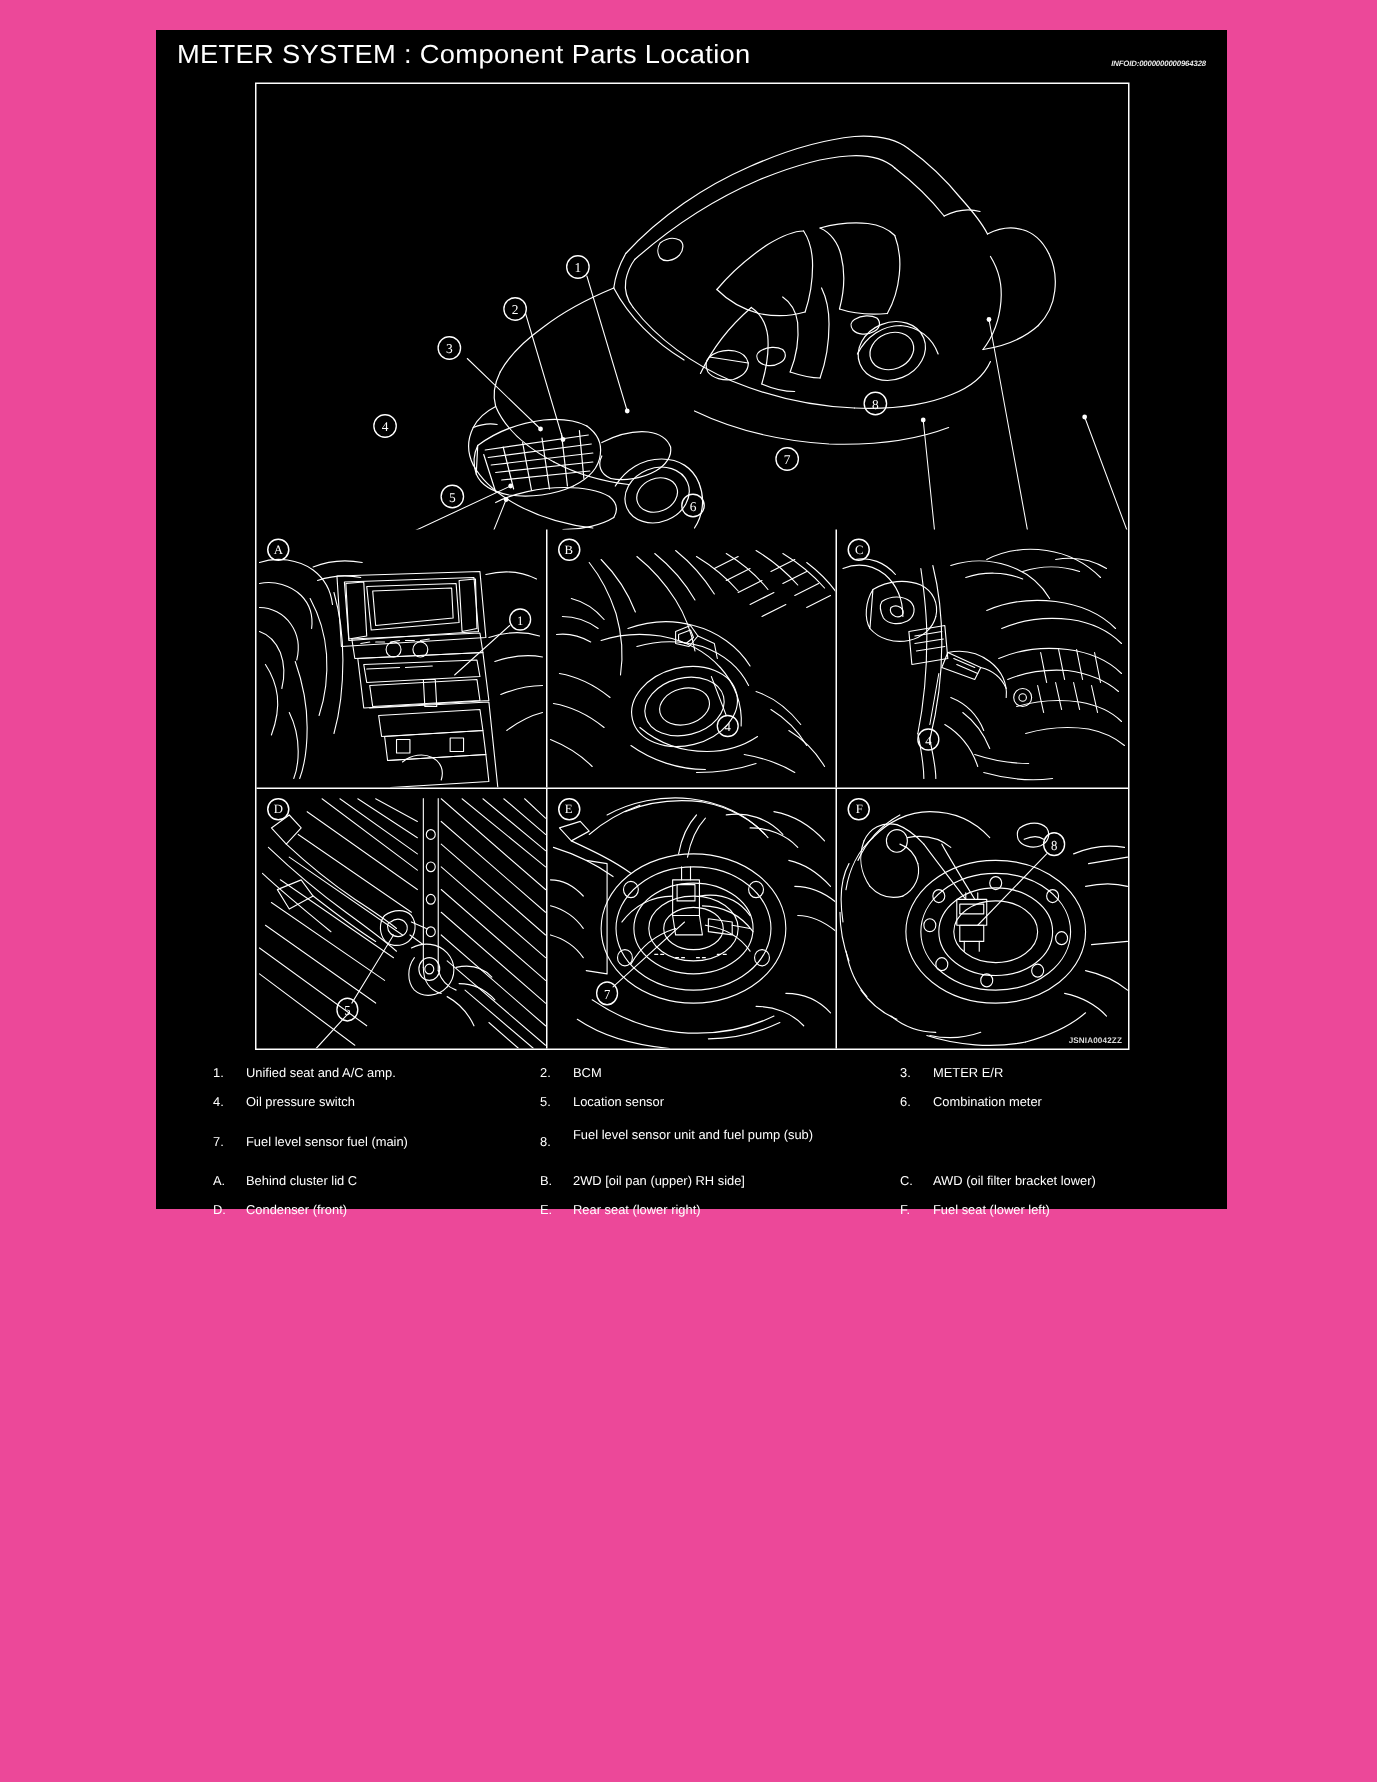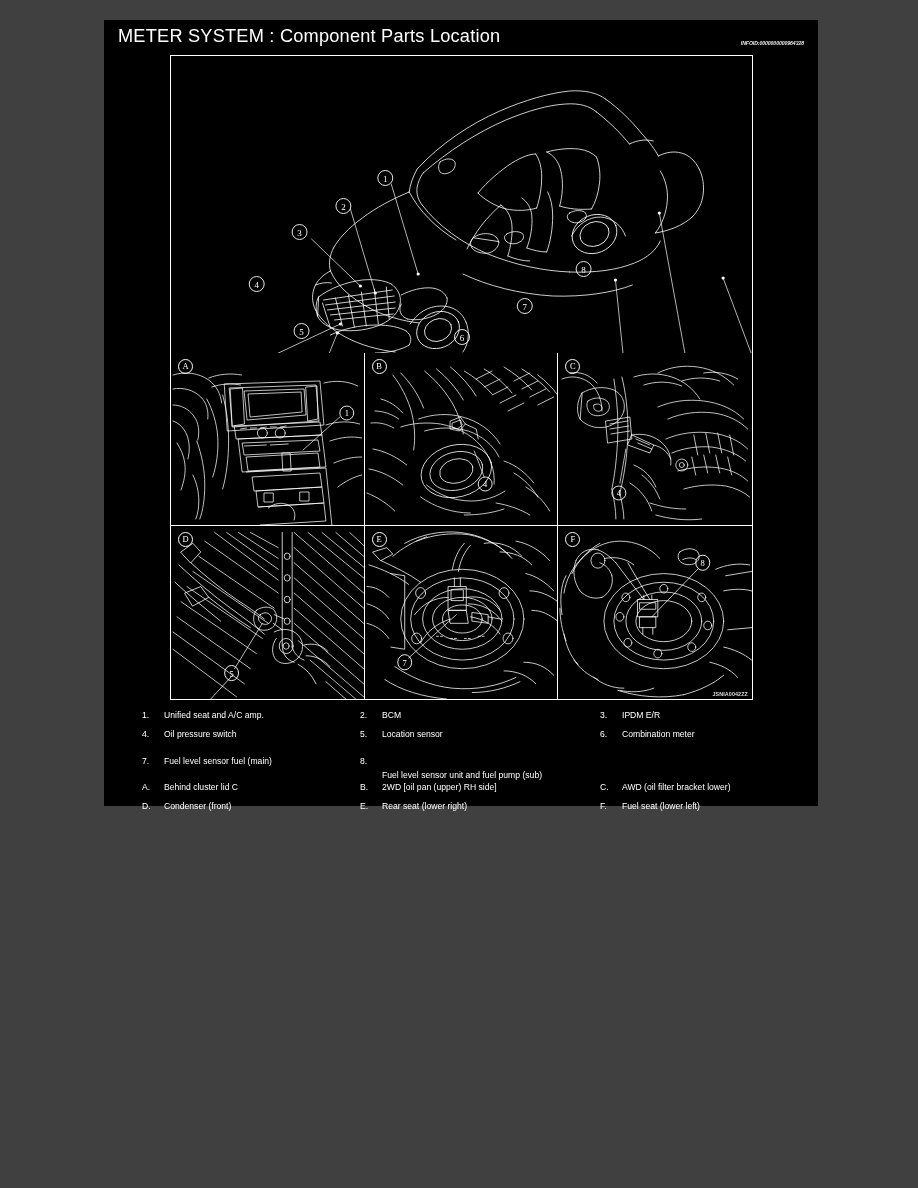--- a/index.html
+++ b/index.html
@@ -1,18 +1,18 @@
 <!DOCTYPE html>
 <html><head>
 <meta charset="utf-8">
 <style>
   html,body{margin:0;padding:0;background:#ffffff;}
   body{width:918px;height:1188px;font-family:"Liberation Sans",sans-serif;overflow:hidden;}
 
-  #page{position:relative;width:918px;height:1188px;background:#404040;}
+  #page{position:relative;width:918px;height:1188px;background:#ec4899;}
 
   
   #sheet{
     position:absolute;left:104px;top:20px;width:714px;height:786px;
     background:#000000;color:#ffffff;
   }
 
   
   #title-row{position:absolute;left:14px;top:6px;right:6px;height:24px;}
   #doc-title{
@@ -608,21 +608,21 @@
           <div class="legend-item col1">
             <span class="li-key">1.</span>
             <span class="li-label">Unified seat and A/C amp.</span>
           </div>
           <div class="legend-item col2">
             <span class="li-key">2.</span>
             <span class="li-label">BCM</span>
           </div>
           <div class="legend-item col3">
             <span class="li-key">3.</span>
-            <span class="li-label">IPDM E/R</span>
+            <span class="li-label">METER E/R</span>
           </div>
         </div>
         <div class="legend-row">
           <div class="legend-item col1">
             <span class="li-key">4.</span>
             <span class="li-label">Oil pressure switch</span>
           </div>
           <div class="legend-item col2">
             <span class="li-key">5.</span>
             <span class="li-label">Location sensor</span>
@@ -632,21 +632,21 @@
             <span class="li-label">Combination meter</span>
           </div>
         </div>
         <div class="legend-row" style="min-height:28px;">
           <div class="legend-item col1" style="top:8px;">
             <span class="li-key">7.</span>
             <span class="li-label">Fuel level sensor fuel (main)</span>
           </div>
           <div class="legend-item col2" style="top:3px;">
             <span class="li-key" style="padding-top:5px;">8.</span>
-            <span class="li-label" style="max-width:200px;margin-top:19px;">Fuel level sensor unit and fuel pump (sub)</span>
+            <span class="li-label" style="max-width:200px;">Fuel level sensor unit and fuel pump (sub)</span>
           </div>
         </div>
       </div>
 
       <div class="gap"></div>
 
       <div class="legend-group">
         <div class="legend-row">
           <div class="legend-item col1">
             <span class="li-key">A.</span>

